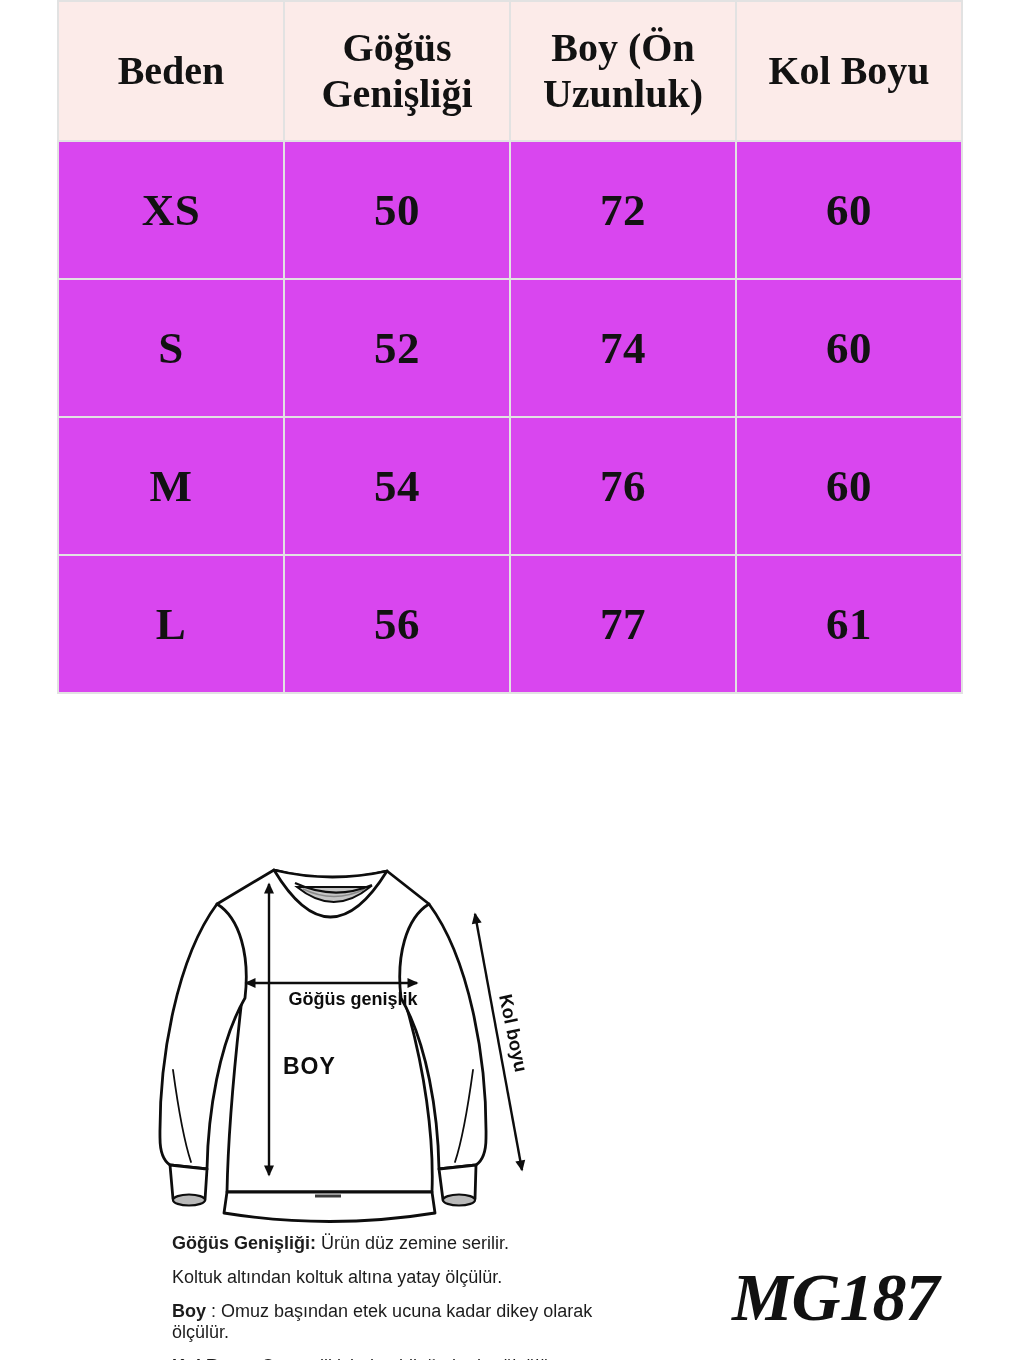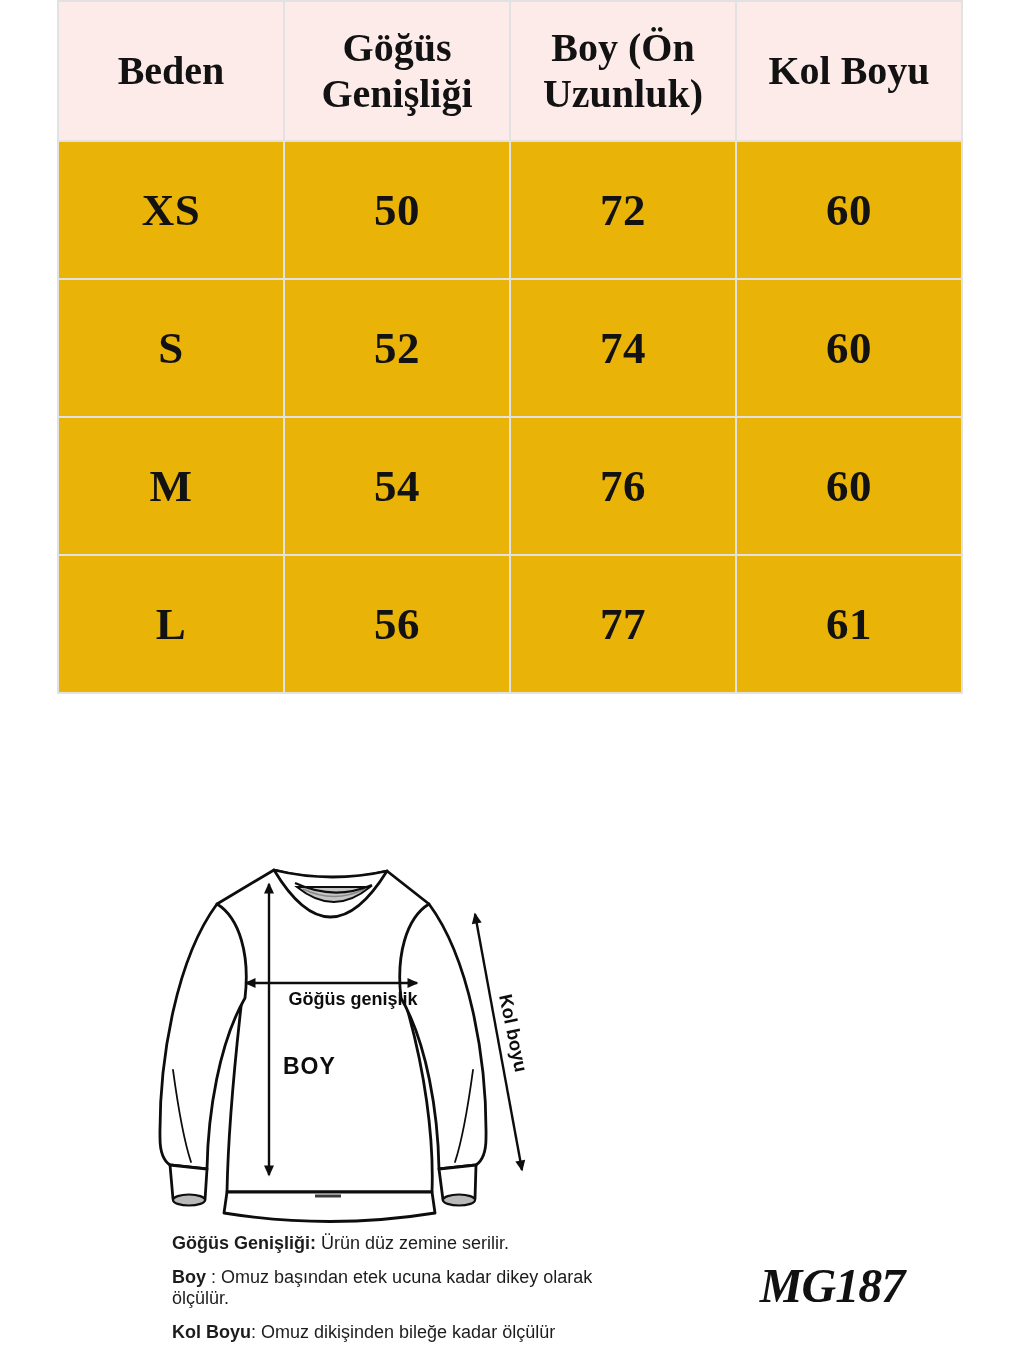--- a/index.html
+++ b/index.html
@@ -16,44 +16,44 @@
     font-family:"Liberation Serif",serif;font-weight:bold;
     text-align:center;color:#121212;padding-left:24px;
   }
   table.size-table th, table.size-table td{
     border:2px solid #e2e2e2;vertical-align:middle;padding:0 8px;
   }
   table.size-table thead th{
     background:#fcebe9;height:138px;font-size:40px;line-height:1.15;
   }
   table.size-table tbody td{
-    background:#eab308;height:136px;font-size:45px;letter-spacing:.5px;
+    background:#d946ef;height:136px;font-size:45px;letter-spacing:.5px;
   }
 
   
   .diagram{position:absolute;left:157px;top:858px;width:400px;height:372px;}
   .diagram svg{display:block;width:100%;height:100%;}
   .sketch{fill:#ffffff;stroke:#0d0d0d;stroke-width:2.8;stroke-linejoin:round;stroke-linecap:round;}
   .seam{fill:none;stroke:#0d0d0d;stroke-width:1.8;stroke-linecap:round;}
   .grayfill{fill:#c6c6c6;stroke:#0d0d0d;stroke-width:2;}
   .cuffgray{fill:#b9b9b9;stroke:#0d0d0d;stroke-width:2.2;}
   .arrow{fill:none;stroke:#0d0d0d;stroke-width:2.4;}
   .diaglabel{font-family:"Liberation Sans",sans-serif;font-weight:bold;fill:#0d0d0d;}
 
   
   .notes{position:absolute;left:172px;top:1233px;width:575px;color:#1c1c1c;}
   .notes p{margin:0 0 13px 0;font-size:18px;line-height:21px;}
   .notes p:last-child{margin-bottom:0;}
   .notes .rest{white-space:pre-line;}
 
   
   .product-code{
-    position:absolute;left:732px;top:1258px;width:200px;text-align:center;
+    position:absolute;left:732px;top:1258px;width:200px;text-align:left;
     font-family:"Liberation Serif",serif;font-weight:bold;font-style:italic;
-    font-size:48px;color:#111;letter-spacing:-1px;
+    font-size:68px;color:#111;letter-spacing:-1px;
   }
 </style>
 </head>
 <body>
 
 <div class="page">
 
   <table class="size-table">
     <thead>
       <tr>
@@ -142,20 +142,23 @@
       <text class="diaglabel" x="126" y="216" font-size="23" letter-spacing="1">BOY</text>
       <text class="diaglabel" x="357" y="182" font-size="18.5" text-anchor="middle" transform="rotate(78 357 175)">Kol boyu</text>
     </svg>
   </div>
 
   <div class="notes">
     <p>
       <strong>Göğüs Genişliği:</strong><span class="rest"> Ürün düz zemine serilir.</span>
     </p>
     <p>
+      <strong></strong><span class="rest">Koltuk altından koltuk altına yatay ölçülür.</span>
+    </p>
+    <p>
       <strong>Boy</strong><span class="rest"> : Omuz başından etek ucuna kadar dikey olarak
 ölçülür.</span>
     </p>
     <p>
       <strong>Kol Boyu</strong><span class="rest">: Omuz dikişinden bileğe kadar ölçülür</span>
     </p>
   </div>
 
   <div class="product-code">MG187</div>
 

